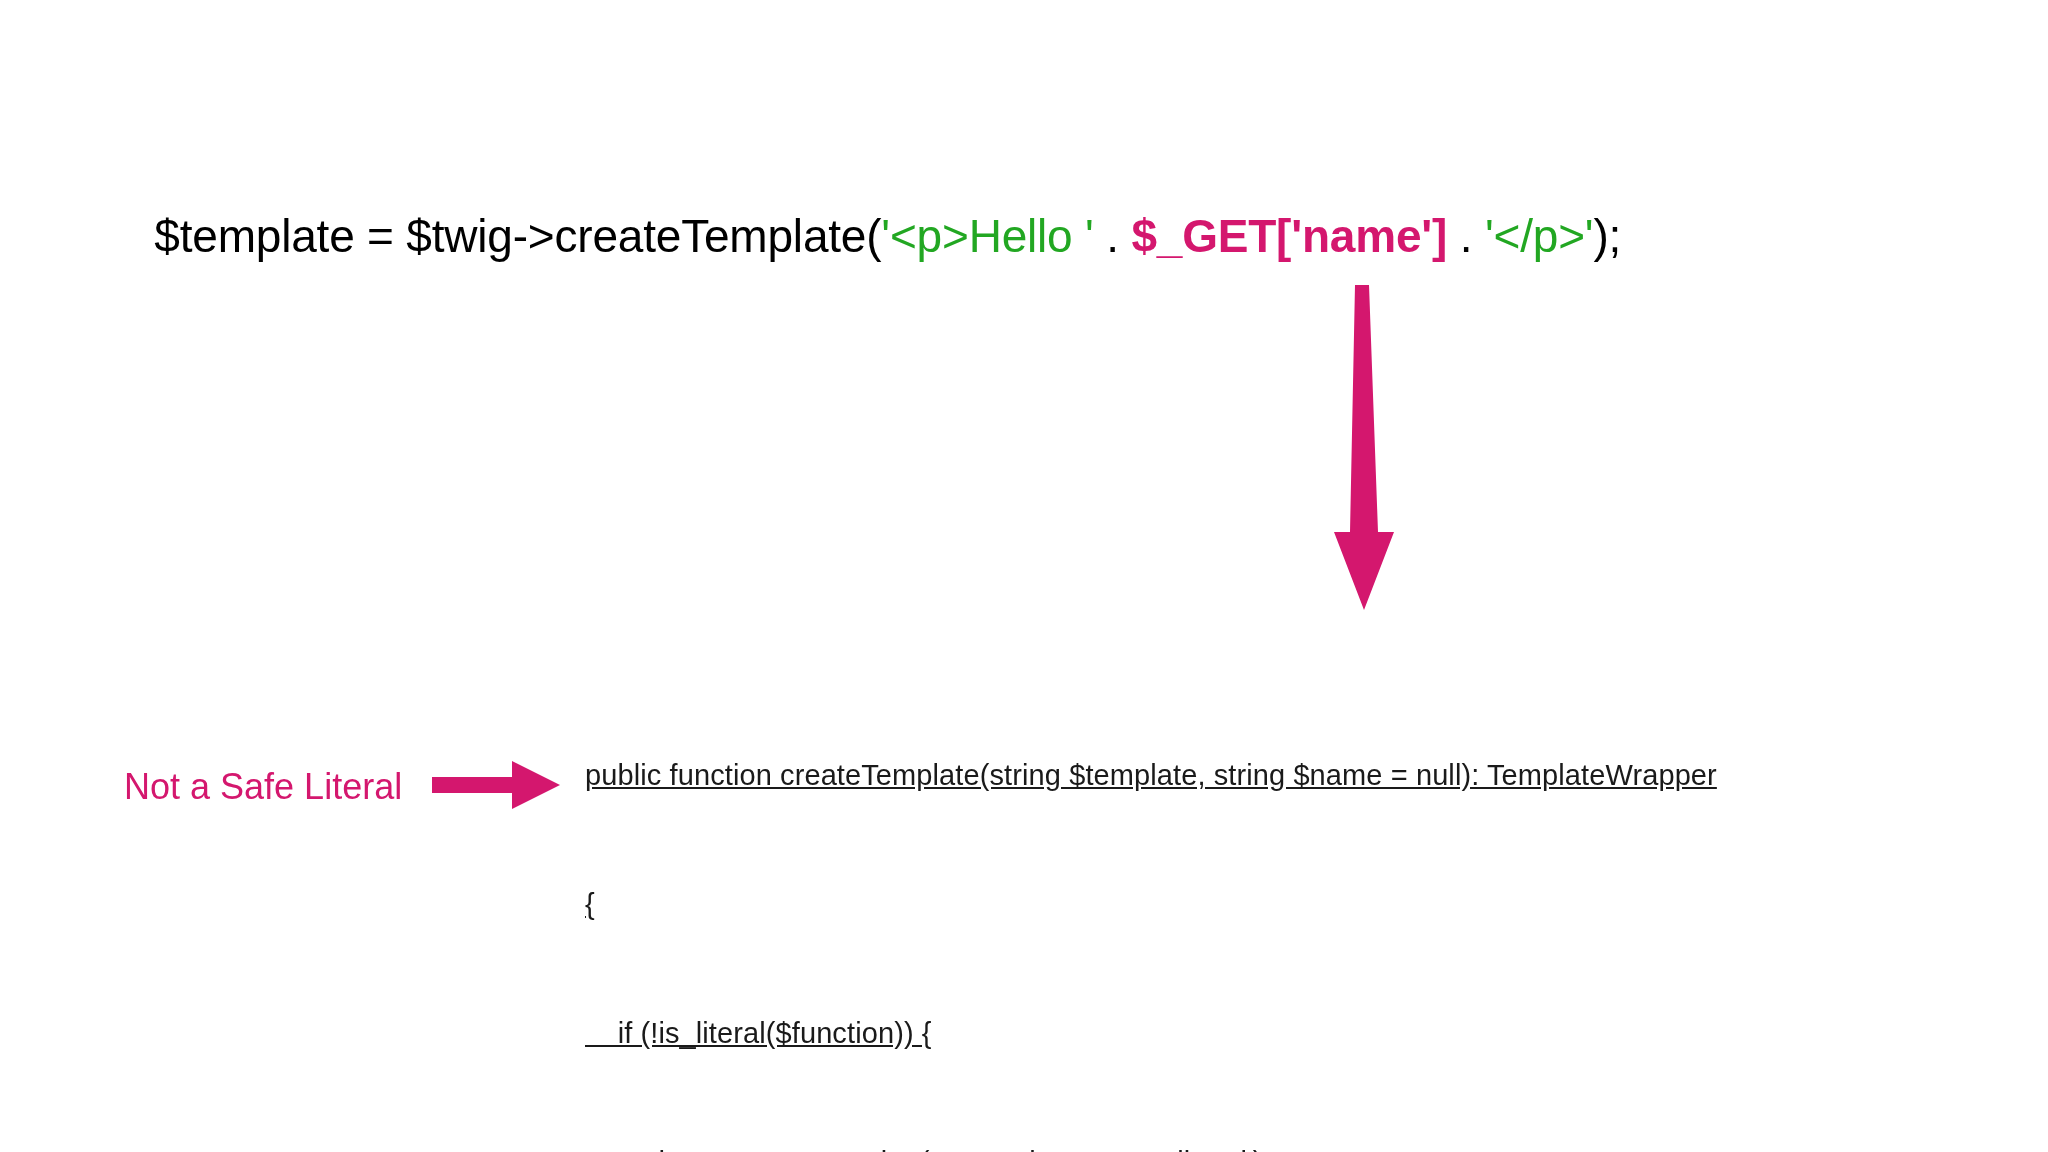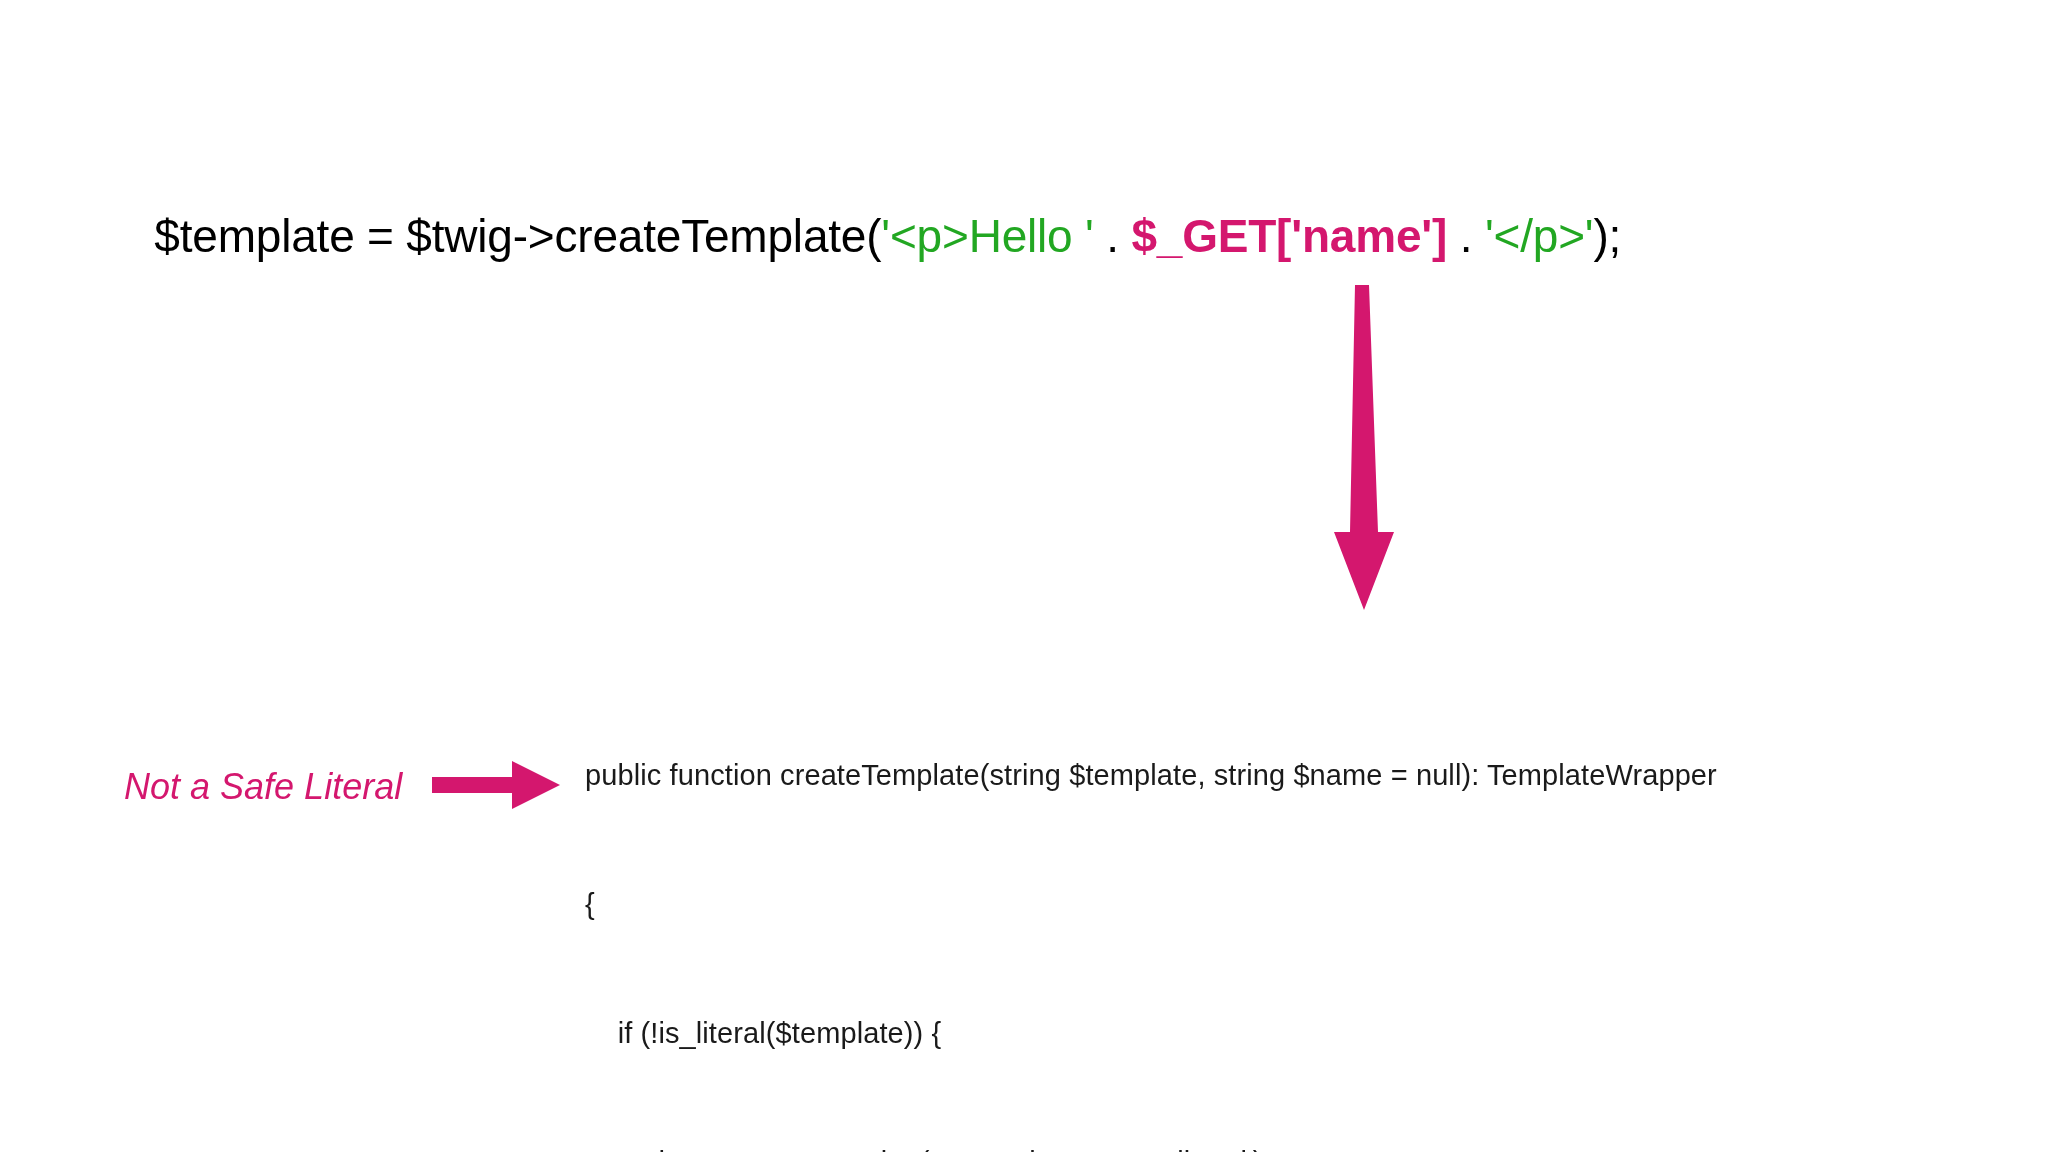--- a/index.html
+++ b/index.html
@@ -62,31 +62,30 @@
   .method-block {
     position: absolute;
     left: 585px;
     top: 668px;
     font-size: 29px;
     line-height: 43px;
     white-space: pre;
     color: #1a1a1a;
     letter-spacing: 0.1px;
   }
-  .method-block .ln { display: block; white-space: pre; }
+  .method-block .ln { display: block; white-space: pre; text-decoration: underline; }
 
   
   .callout {
     position: absolute;
     left: 124px;
     top: 759px;
     display: flex;
     align-items: center;
     gap: 30px;
-    font-style: italic;
   }
   .callout-label {
     font-size: 36px;
     color: #d4176e;
     white-space: nowrap;
     line-height: 42px;
   }
   .h-arrow { display: block; }
 </style>
 </head>
@@ -101,21 +100,21 @@
 
   <div class="v-arrow">
     <svg width="110" height="325" viewBox="0 0 110 325" xmlns="http://www.w3.org/2000/svg">
       <polygon points="37,0 51,0 60,247 76,247 46,325 16,247 32,247" fill="#d4176e"></polygon>
     </svg>
   </div>
 
   <div class="method-block">
     <span class="ln">public function createTemplate(string $template, string $name = null): TemplateWrapper</span>
     <span class="ln">{</span>
-    <span class="ln">    if (!is_literal($template)) {</span>
+    <span class="ln">    if (!is_literal($function)) {</span>
     <span class="ln">        throw new Exception('Can only accept a literal');</span>
     
     
     
   </div>
 
   <div class="callout">
     <span class="callout-label">Not a Safe Literal</span>
     <span class="h-arrow">
       <svg width="128" height="52" viewBox="0 0 128 52" xmlns="http://www.w3.org/2000/svg">

